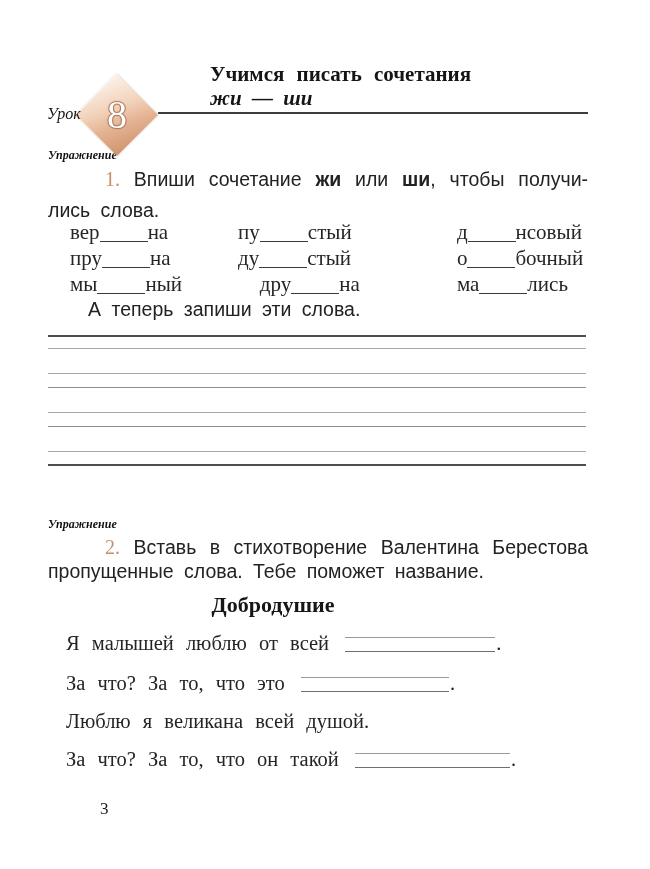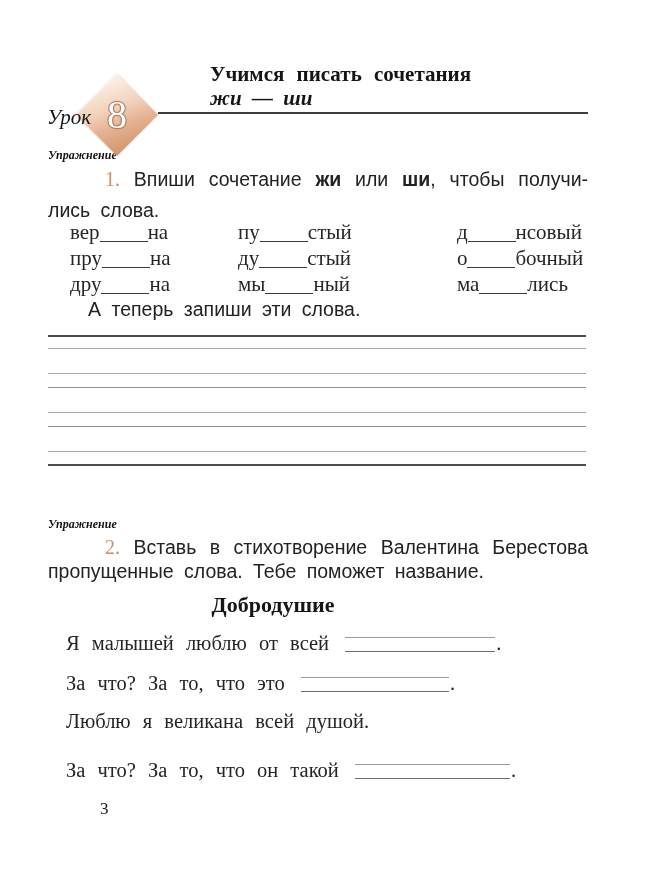--- a/index.html
+++ b/index.html
@@ -2,21 +2,21 @@
 <html><head>
 <meta charset="utf-8">
 <style>
   html,body{margin:0;padding:0;background:#fff;}
   #page{
     position:relative;width:650px;height:869px;background:#ffffff;
     font-family:"Liberation Serif", serif;color:#1e1e1e;overflow:hidden;
   }
   .abs{position:absolute;}
   
-  .urok-label{left:47px;top:105px;font-style:italic;font-size:21px;color:#151515;z-index:3;}
+  .urok-label{left:47px;top:105px;font-style:italic;font-size:16px;color:#151515;z-index:3;}
   .diamond{
     left:88px;top:86px;width:58px;height:58px;transform:rotate(45deg);
     background:linear-gradient(115deg,#fcf2ea 0%,#f2d2ba 40%,#e4b292 65%,#d0936e 100%);
     z-index:2;display:flex;align-items:center;justify-content:center;
     box-shadow:0 0 2px rgba(160,110,80,.5);
   }
   .diamond-num{
     transform:rotate(-45deg);font-family:"Liberation Serif",serif;font-size:40px;
     color:#ffffff;text-shadow:0 0 1px #a8765a,0 1px 1px #a8765a,1px 0 1px #a8765a,0 -1px 1px #a8765a,-1px 0 1px #a8765a;
     line-height:1;
@@ -52,21 +52,21 @@
     border-bottom:1.5px solid #3a3a3a;vertical-align:-3px;
   }
   
   .wline{left:48px;width:538px;height:0;}
   .wl-thick{border-top:2px solid #4d4d4d;}
   .wl-thin{border-top:1px solid #a8a8a8;}
   .wl-med{border-top:1.5px solid #8e8e8e;}
   
   .poem-title{left:48px;top:592px;width:450px;text-align:center;font-weight:bold;font-size:22px;color:#161616;}
   .poem-line{left:66px;font-size:20.5px;color:#242424;word-spacing:7px;white-space:nowrap;}
-  .pl1{top:632px;} .pl2{top:672px;} .pl3{top:710px;text-align:right;} .pl4{top:748px;margin-top:11px;}
+  .pl1{top:632px;} .pl2{top:672px;} .pl3{top:710px;text-align:right;} .pl4{top:748px;}
   .pblank{
     display:inline-block;height:13px;vertical-align:-2px;
     border-top:1.2px solid #9a9a9a;border-bottom:1.2px solid #6f6f6f;
     margin-left:4px;margin-right:1px;word-spacing:0;
   }
   .pb1{width:150px;} .pb2{width:148px;} .pb4{width:155px;}
   
   .page-num{left:100px;top:799px;font-size:17px;color:#1a1a1a;}
 </style>
 </head>
@@ -97,22 +97,22 @@
       <span class="wcell wc1"><span>вер</span><span class="wblank"></span><span>на</span></span>
       <span class="wcell wc2"><span>пу</span><span class="wblank"></span><span>стый</span></span>
       <span class="wcell wc3"><span>д</span><span class="wblank"></span><span>нсовый</span></span>
     </div>
     <div class="word-row">
       <span class="wcell wc1"><span>пру</span><span class="wblank"></span><span>на</span></span>
       <span class="wcell wc2"><span>ду</span><span class="wblank"></span><span>стый</span></span>
       <span class="wcell wc3"><span>о</span><span class="wblank"></span><span>бочный</span></span>
     </div>
     <div class="word-row">
+      <span class="wcell wc2"><span>мы</span><span class="wblank"></span><span>ный</span></span>
       <span class="wcell wc1"><span>дру</span><span class="wblank"></span><span>на</span></span>
-      <span class="wcell wc2"><span>мы</span><span class="wblank"></span><span>ный</span></span>
       <span class="wcell wc3"><span>ма</span><span class="wblank"></span><span>лись</span></span>
     </div>
   </div>
 
   <div class="abs instr followup">А теперь запиши эти слова.</div>
 
   <div class="abs wline wl-thick" style="top:335px"></div>
   <div class="abs wline wl-thin" style="top:348px"></div>
   <div class="abs wline wl-thin" style="top:373px"></div>
   <div class="abs wline wl-med" style="top:387px"></div>

